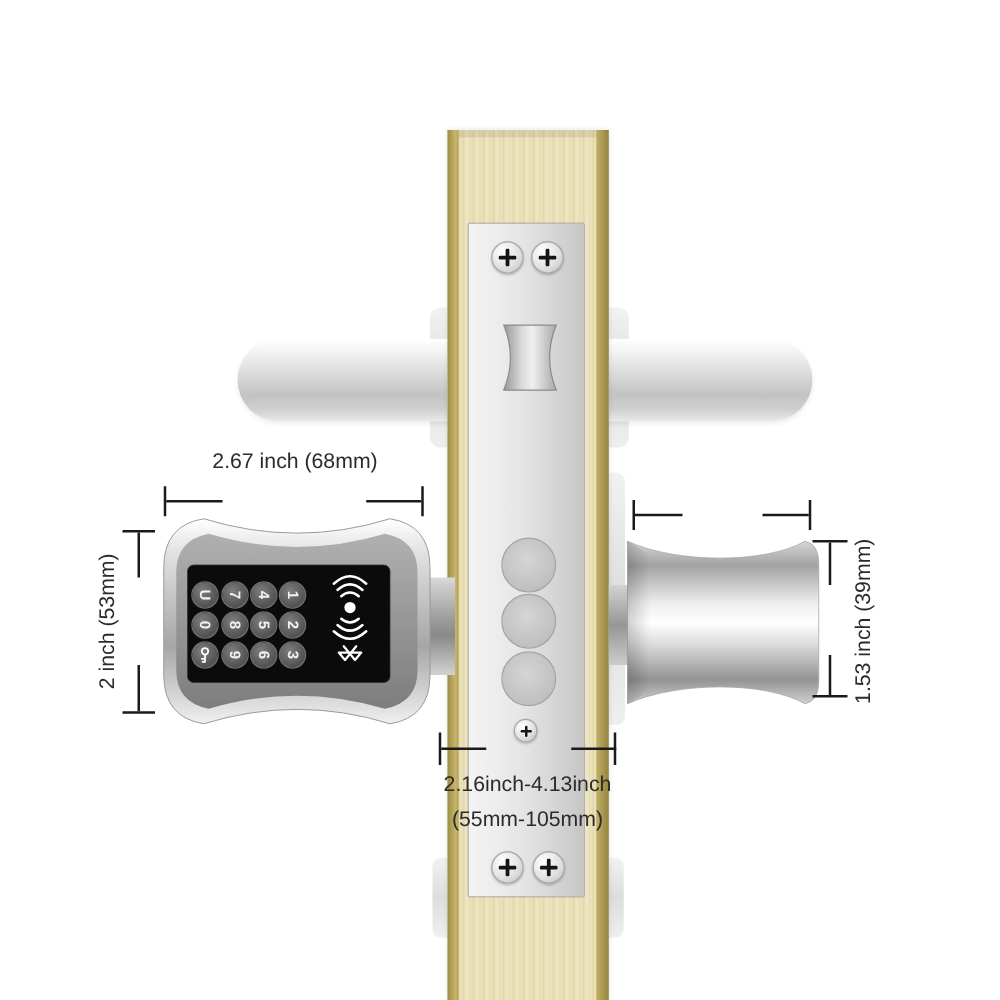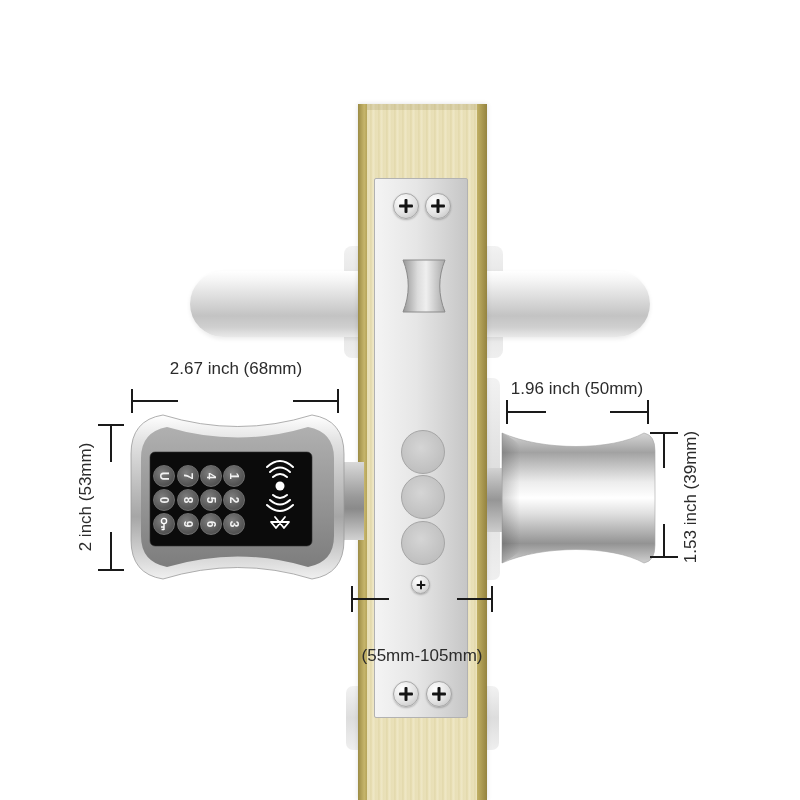--- a/index.html
+++ b/index.html
@@ -239,31 +239,31 @@
   <div class="dim" style="left:337px;top:389px;width:2px;height:24px;"></div>
   <div class="dim" style="left:133px;top:400px;width:45px;height:2px;"></div>
   <div class="dim" style="left:293px;top:400px;width:44px;height:2px;"></div>
 
   <div class="dim-label vert" style="left:86px;top:497px;">2 inch (53mm)</div>
   <div class="dim" style="left:98px;top:424px;width:26px;height:2px;"></div>
   <div class="dim" style="left:98px;top:569px;width:26px;height:2px;"></div>
   <div class="dim" style="left:110px;top:426px;width:2px;height:36px;"></div>
   <div class="dim" style="left:110px;top:532px;width:2px;height:37px;"></div>
 
-  <div class="dim-label" style="left:577px;top:389px;">1.96 inch (50mm)</div>
   <div class="dim" style="left:506px;top:400px;width:2px;height:24px;"></div>
   <div class="dim" style="left:647px;top:400px;width:2px;height:24px;"></div>
   <div class="dim" style="left:508px;top:411px;width:38px;height:2px;"></div>
   <div class="dim" style="left:610px;top:411px;width:37px;height:2px;"></div>
 
   <div class="dim-label vert" style="left:691px;top:497px;">1.53 inch (39mm)</div>
   <div class="dim" style="left:650px;top:432px;width:28px;height:2px;"></div>
   <div class="dim" style="left:650px;top:556px;width:28px;height:2px;"></div>
   <div class="dim" style="left:663px;top:434px;width:2px;height:34px;"></div>
   <div class="dim" style="left:663px;top:524px;width:2px;height:32px;"></div>
 
+  <div class="dim-label" style="left:422px;top:628px;">2.16inch-4.13inch</div>
   <div class="dim-label" style="left:422px;top:656px;">(55mm-105mm)</div>
   <div class="dim" style="left:351px;top:586px;width:2px;height:26px;"></div>
   <div class="dim" style="left:491px;top:586px;width:2px;height:26px;"></div>
   <div class="dim" style="left:353px;top:598px;width:36px;height:2px;"></div>
   <div class="dim" style="left:457px;top:598px;width:36px;height:2px;"></div>
 
 </div>
 
 </body></html>

